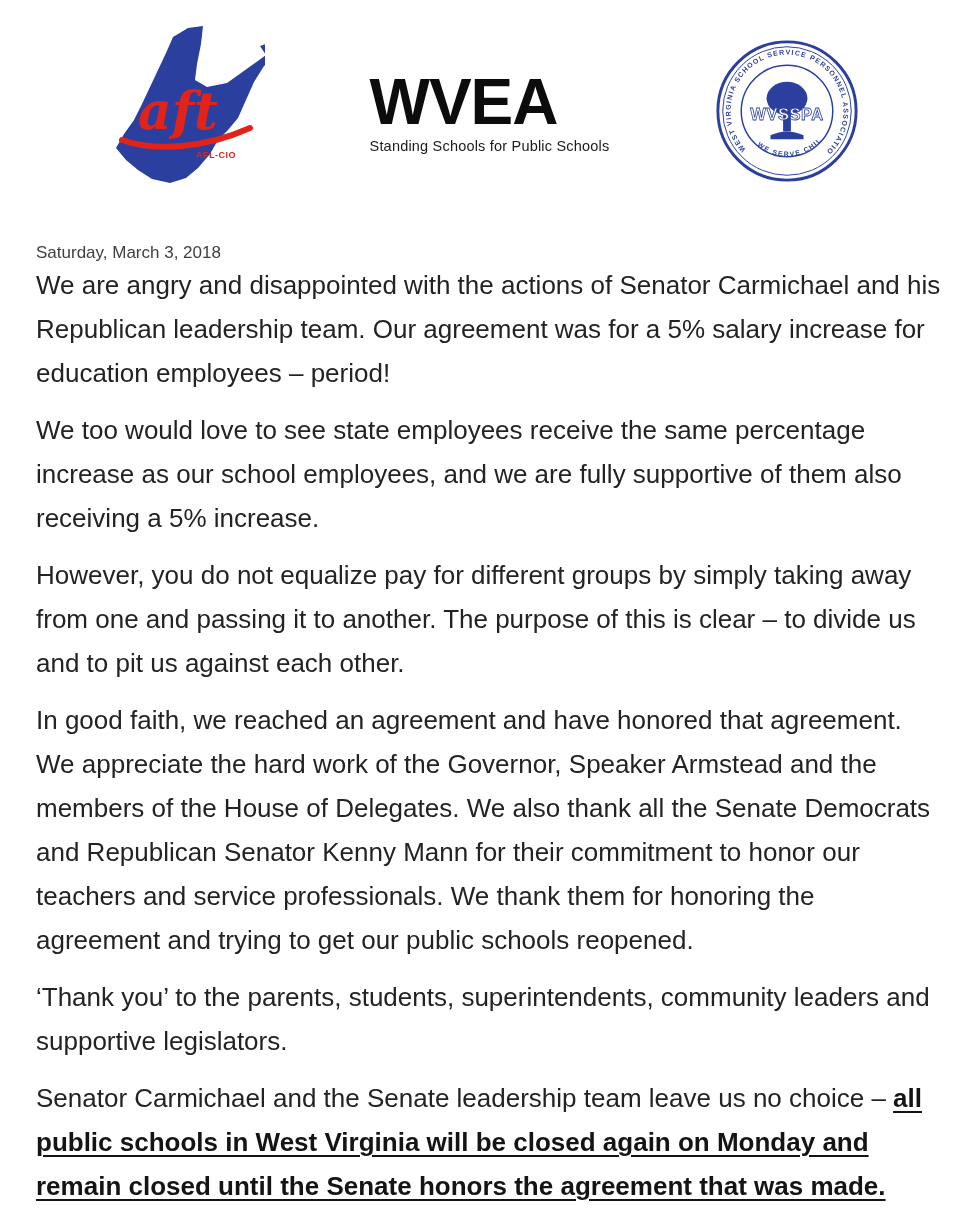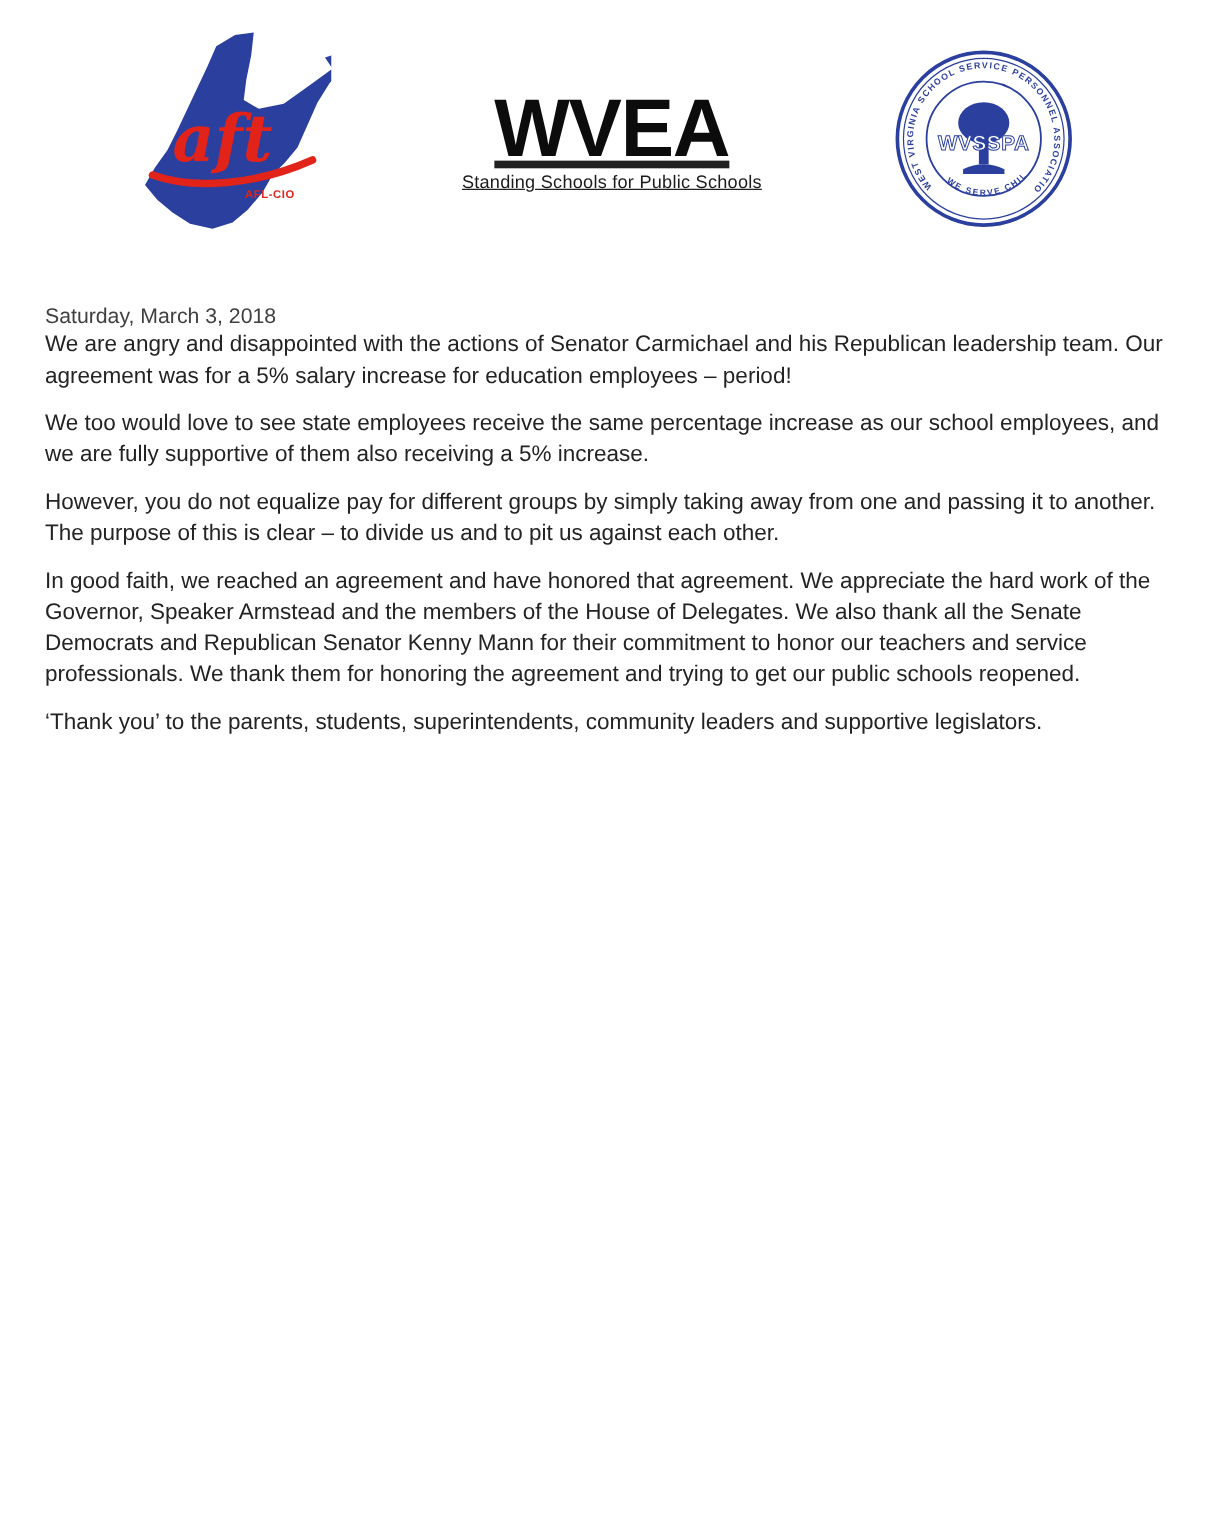--- a/index.html
+++ b/index.html
@@ -23,22 +23,20 @@
     display: flex;
     justify-content: space-between;
     align-items: flex-start;
     padding: 8px 120px 0 100px;
     height: 175px;
     box-sizing: border-box;
   }
   .logo-aft { width: 165px; height: 165px; position: relative; }
   .logo-wvea {
     margin-top: 46px;
-    text-align: center;
-    text-decoration: underline;
   }
   .wvea-word {
     font-size: 64px;
     font-weight: 900;
     letter-spacing: -1px;
     color: #0c0c0c;
     line-height: 1;
     transform: scaleY(1.02);
   }
   .wvea-tagline {
@@ -60,22 +58,22 @@
   }
   .title {
     margin: 26px 0 18px 0;
     font-size: 22.5px;
     font-weight: bold;
     color: #151515;
     letter-spacing: 0.1px;
   }
   .para {
     margin: 0 0 13px 0;
-    font-size: 18px;
-    line-height: 25px;
+    font-size: 26px;
+    line-height: 44px;
     color: #232323;
   }
   .para .bold-underline {
     font-weight: bold;
     text-decoration: underline;
     text-decoration-thickness: 2px;
     text-underline-offset: 4px;
     color: #141414;
   }
 </style>
@@ -127,16 +125,17 @@
   </header>
 
   <main class="statement">
     <p class="date-line">Saturday, March 3, 2018</p>
     <div id="paragraphs">
         <p class="para"><span>We are angry and disappointed with the actions of Senator Carmichael and his Republican leadership team. Our agreement was for a 5% salary increase for education employees – period!</span></p>
         <p class="para"><span>We too would love to see state employees receive the same percentage increase as our school employees, and we are fully supportive of them also receiving a 5% increase.</span></p>
         <p class="para"><span>However, you do not equalize pay for different groups by simply taking away from one and passing it to another. The purpose of this is clear – to divide us and to pit us against each other.</span></p>
         <p class="para"><span>In good faith, we reached an agreement and have honored that agreement. We appreciate the hard work of the Governor, Speaker Armstead and the members of the House of Delegates. We also thank all the Senate Democrats and Republican Senator Kenny Mann for their commitment to honor our teachers and service professionals. We thank them for honoring the agreement and trying to get our public schools reopened.</span></p>
         <p class="para"><span>‘Thank you’ to the parents, students, superintendents, community leaders and supportive legislators.</span></p>
+        <p class="para"><span>Senator Carmichael and the Senate leadership team leave us no choice – </span><span class="bold-underline">all public schools in West Virginia will be closed again on Monday and remain closed until the Senate honors the agreement that was made.</span></p>
       </div>
   </main>
 
 </div>
 
 </body></html>

